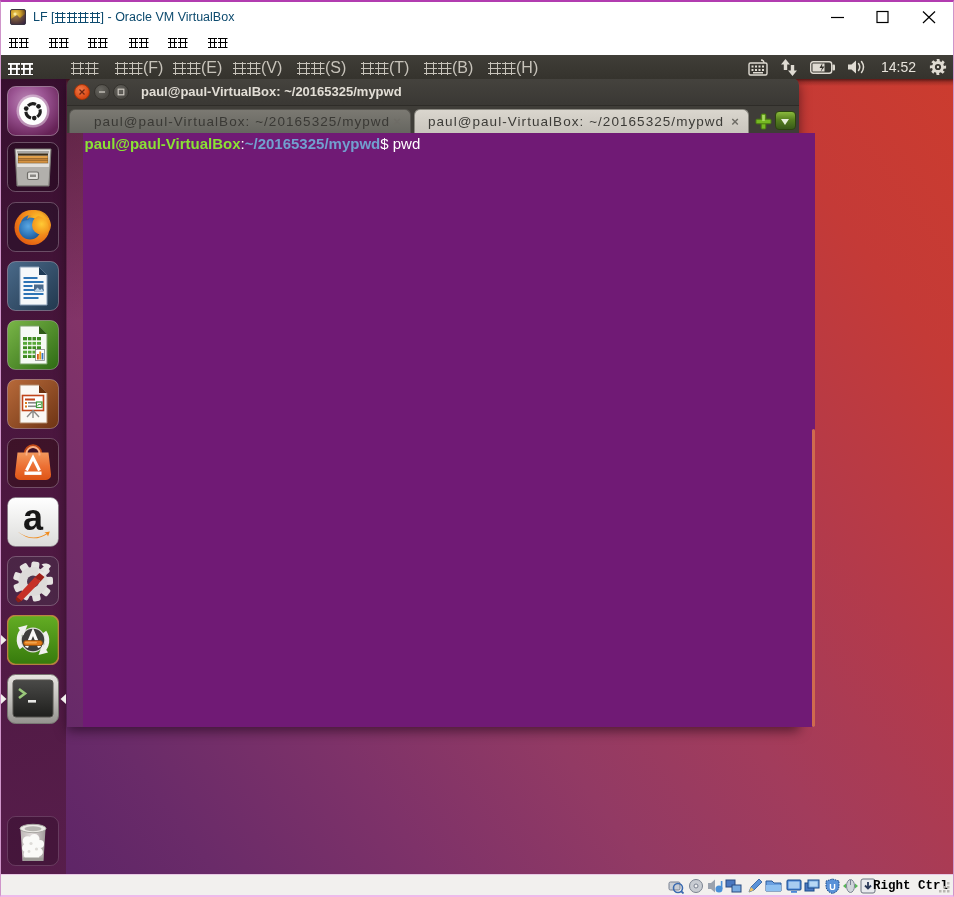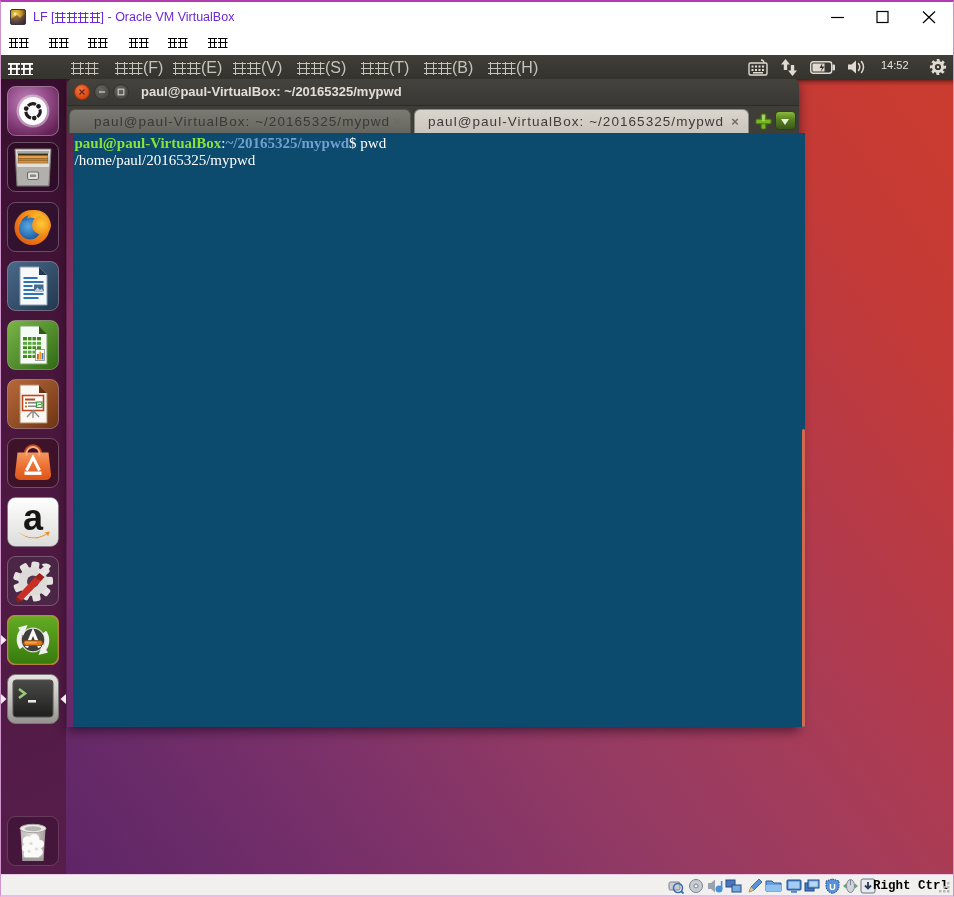--- a/index.html
+++ b/index.html
@@ -6,47 +6,47 @@
 .zh{display:inline-block;width:12px;height:12.5px;position:relative;vertical-align:-2px;margin:0 0.5px;
 background-image:linear-gradient(currentColor,currentColor),linear-gradient(currentColor,currentColor),linear-gradient(currentColor,currentColor),linear-gradient(currentColor,currentColor),linear-gradient(currentColor,currentColor);
 background-repeat:no-repeat;
 background-size:12px 1.3px,12px 1.3px,12px 1.3px,1.3px 12.5px,1.3px 12.5px;
 background-position:0 0.5px,0 5.5px,0 11px,2.5px 0,8.5px 0;}
 .zh.b{background-size:12px 1.8px,12px 1.8px,12px 1.8px,1.8px 12.5px,1.8px 12.5px;}
 .zh.m{width:9.5px;height:10.5px;background-size:9.5px 1.2px,9.5px 1.2px,9.5px 1.2px,1.2px 10.5px,1.2px 10.5px;background-position:0 0.5px,0 4.6px,0 9px,2px 0,6.8px 0;}
 .zh.t{width:10.5px;height:11px;background-size:10.5px 1.2px,10.5px 1.2px,10.5px 1.2px,1.2px 11px,1.2px 11px;background-position:0 0.5px,0 4.8px,0 9.6px,2.1px 0,7.4px 0;}
 .zh.p{width:13.5px;height:13px;background-size:13.5px 1.4px,13.5px 1.4px,13.5px 1.4px,1.4px 13px,1.4px 13px;background-position:0 0.5px,0 5.8px,0 11.4px,2.8px 0,9.4px 0;}
 #vb-border{left:0;top:0;width:954px;height:897px;border:1px solid #cf95ca;border-top:2px solid #b23cb0;border-bottom:2px solid #efb9ea;pointer-events:none;z-index:99}
-#titlebar{left:1px;top:2px;width:952px;height:28px;background:#fff;color:#6d28d9}
+#titlebar{left:1px;top:2px;width:952px;height:28px;background:#fff;color:#0c4a6e}
 #titlebar .ttl{position:absolute;left:32px;top:8px;font-size:12.5px;letter-spacing:0px}
 #menubar{left:1px;top:30px;width:952px;height:25px;background:#fff;color:#000;font-size:12px}
 #menubar span.mi{position:absolute;top:5px}
 #screen{left:1px;top:55px;width:952px;height:819px;overflow:hidden}
 #wallpaper{left:0;top:0;width:952px;height:819px;
 background:
 radial-gradient(85% 55% at 0% 0%, rgba(28,8,26,0.55) 0%, rgba(28,8,26,0) 60%),
 linear-gradient(234deg,#cc3c2e 0%,#c43a37 15%,#b43a4a 30%,#a23c5c 45%,#923a64 58%,#7e3269 72%,#6a2b69 86%,#592366 100%)}
 #topshadow{left:0;top:24px;width:952px;height:7px;background:linear-gradient(rgba(48,12,12,0.72),rgba(48,12,12,0.25) 45%,rgba(48,12,12,0))}
 #panel{left:0;top:0;width:952px;height:24px;background:linear-gradient(#403e38,#35332d);color:#dfdbd2}
 #panel .pttl{position:absolute;left:6px;top:4px;color:#fff}
 #panel .pm{position:absolute;top:4px;color:#c7c3ba}
-#clock{position:absolute;left:880px;top:4px;font-size:11px;color:#e8e4dc}
+#clock{position:absolute;left:880px;top:4px;font-size:14px;color:#e8e4dc}
 #launcher{left:0;top:24px;width:65px;height:795px;background:linear-gradient(rgba(54,14,46,0.95),rgba(70,20,58,0.9) 45%,rgba(86,28,70,0.85));}
 .tile{position:absolute;left:6px;width:52px;height:50px}
 #term{left:66px;top:23px;width:732px;height:649px;border-radius:8px 8px 0 0;box-shadow:0 4px 12px rgba(20,0,15,0.55)}
 #termbar{position:absolute;left:0;top:0;width:732px;height:28px;background:linear-gradient(#45433e,#3a3834);border-radius:7px 7px 0 0;border-bottom:1px solid #2e2c28}
 #termbar .t{position:absolute;left:74px;top:6px;font-weight:bold;font-size:13px;color:#e2ded6}
 .circ{position:absolute;top:6px;width:16px;height:16px;border-radius:50%}
 #tabbar{position:absolute;left:0;top:28px;width:732px;height:27px;background:#3f3d38}
 .tab1{position:absolute;left:2px;top:3px;width:342px;height:24px;background:linear-gradient(#7b7972,#666660);border-radius:6px 6px 0 0;border:1px solid #55534e;border-bottom:none;color:#3a3935;font-size:13.5px;letter-spacing:1.05px}
 .tab2{position:absolute;left:347px;top:3px;width:335px;height:24px;background:linear-gradient(#dad6ce,#c9c5bd);border-radius:6px 6px 0 0;border:1px solid #8a8880;border-bottom:none;color:#3c3b37;font-size:13.5px;letter-spacing:1.05px}
 .tabx{position:absolute;right:8px;top:4px;color:#6e6c66;font-size:13px;font-weight:bold}
 #tdrop{position:absolute;left:708px;top:5px;width:21px;height:19px;background:linear-gradient(#8aba3c 0%,#57801f 45%,#39591a 100%);border-radius:4px;border:1px solid #2c430f}
 #tdrop:after{content:"";position:absolute;left:5px;top:7px;border:4.5px solid transparent;border-top:6px solid #e8efdc}
-#tcontent{position:absolute;left:6px;top:55px;width:732px;height:594px;background:#0c4a6e;font-family:Liberation Serif, serif;font-size:15px;line-height:17.5px;color:#fff;padding:1.5px 0 0 1.5px;overflow:hidden}
+#tcontent{position:absolute;left:16px;top:55px;width:732px;height:594px;background:#701a75;font-family:Liberation Sans, sans-serif;font-size:15px;line-height:17.5px;color:#fff;padding:1.5px 0 0 1.5px;overflow:hidden}
 .gr{color:#8ae234}.bl{color:#729fcf}
 #cursor{display:inline-block;width:9px;height:15px;background:#f4f0ee;vertical-align:-2.5px}
 #sbar{position:absolute;right:0px;top:296px;width:3.5px;height:298px;background:#cf6a4e;border-radius:2px}
 #statusbar{left:1px;top:874px;width:952px;height:21px;background:#f2f0ee;border-top:1px solid #e8c8e4}
 #statusbar .rc{position:absolute;left:872px;top:4px;font-family:"Liberation Mono",monospace;font-size:12.5px;font-weight:bold;color:#000;letter-spacing:0px}
 .sico{position:absolute;top:2.5px}
 </style></head><body>
 <div class="abs" id="vb-border"></div>
 <div class="abs" id="titlebar">
  <svg class="abs" style="left:9px;top:7px" width="16" height="16" viewBox="0 0 16 16">
@@ -108,21 +108,20 @@
           <g fill="#76b822" stroke="#4a7a12" stroke-width="1">
             <rect x="6.2" y="1" width="4.6" height="15" rx="1"></rect>
             <rect x="1" y="6.2" width="15" height="4.6" rx="1"></rect>
           </g>
           <rect x="7.2" y="2" width="2.6" height="6" fill="#a8d862"></rect>
         </svg>
    <div id="tdrop"></div>
   </div>
   <div id="tcontent">
    <div><b class="gr">paul@paul-VirtualBox</b>:<b class="bl">~/20165325/mypwd</b>$ pwd</div>
-   <div>/home/paul/20165325/mypwd</div>
    <div id="sbar"></div>
   </div>
  </div>
  <div class="abs" id="panel">
   <span class="pttl"><span class="zh b"></span><span class="zh b"></span></span>
   <span class="pm" style="left:69px"><span class="zh p"></span><span class="zh p"></span></span>
   <span class="pm" style="left:113px"><span class="zh p"></span><span class="zh p"></span>(F)</span>
   <span class="pm" style="left:171px"><span class="zh p"></span><span class="zh p"></span>(E)</span>
   <span class="pm" style="left:231px"><span class="zh p"></span><span class="zh p"></span>(V)</span>
   <span class="pm" style="left:295px"><span class="zh p"></span><span class="zh p"></span>(S)</span>

